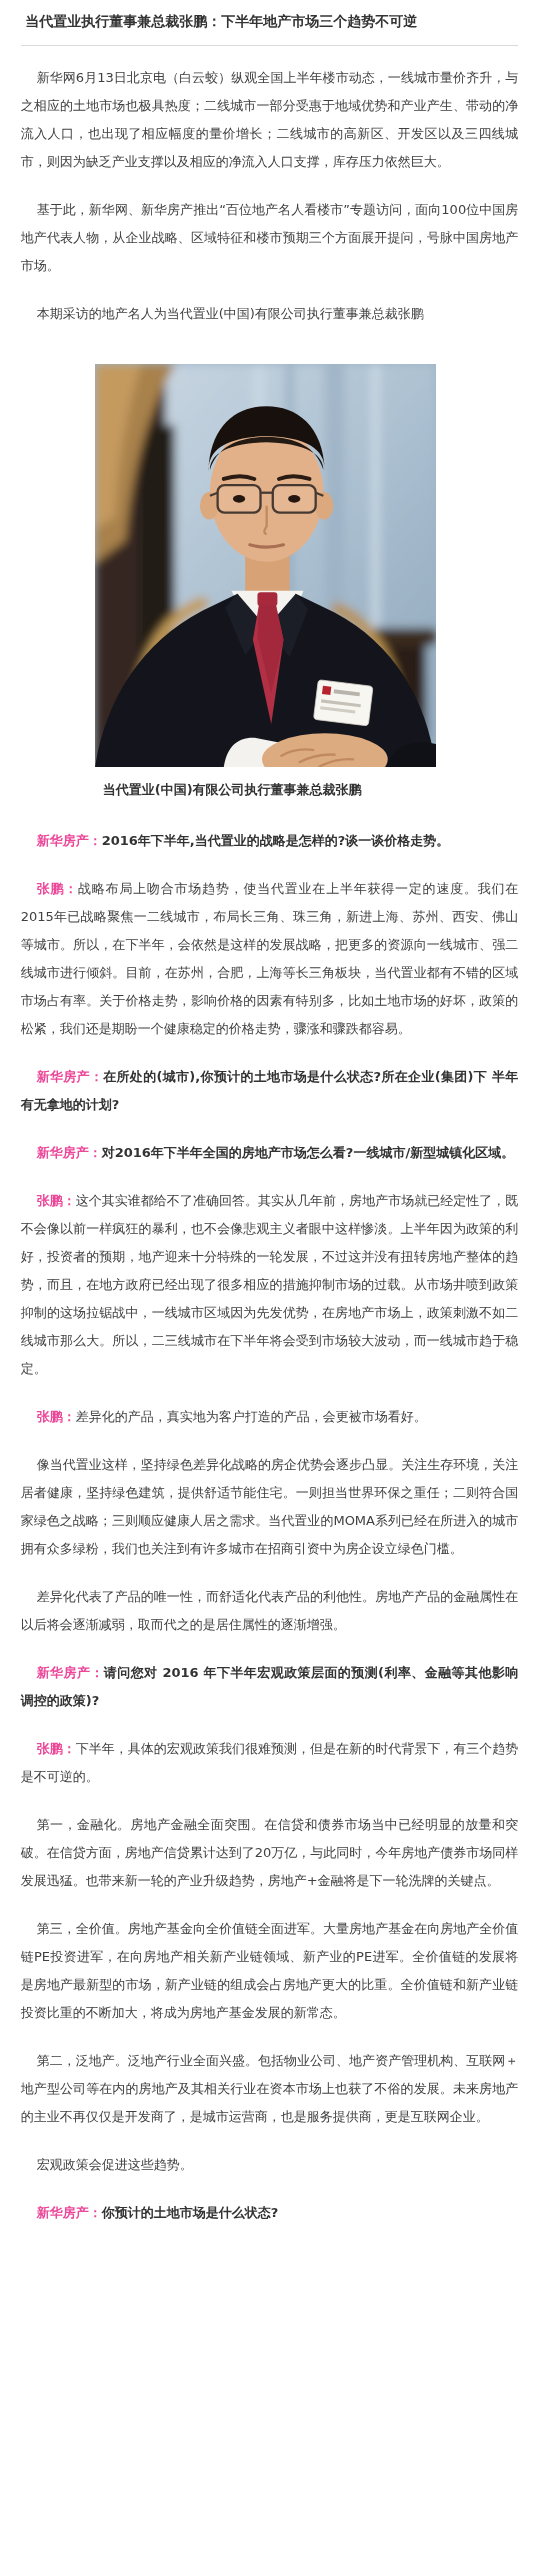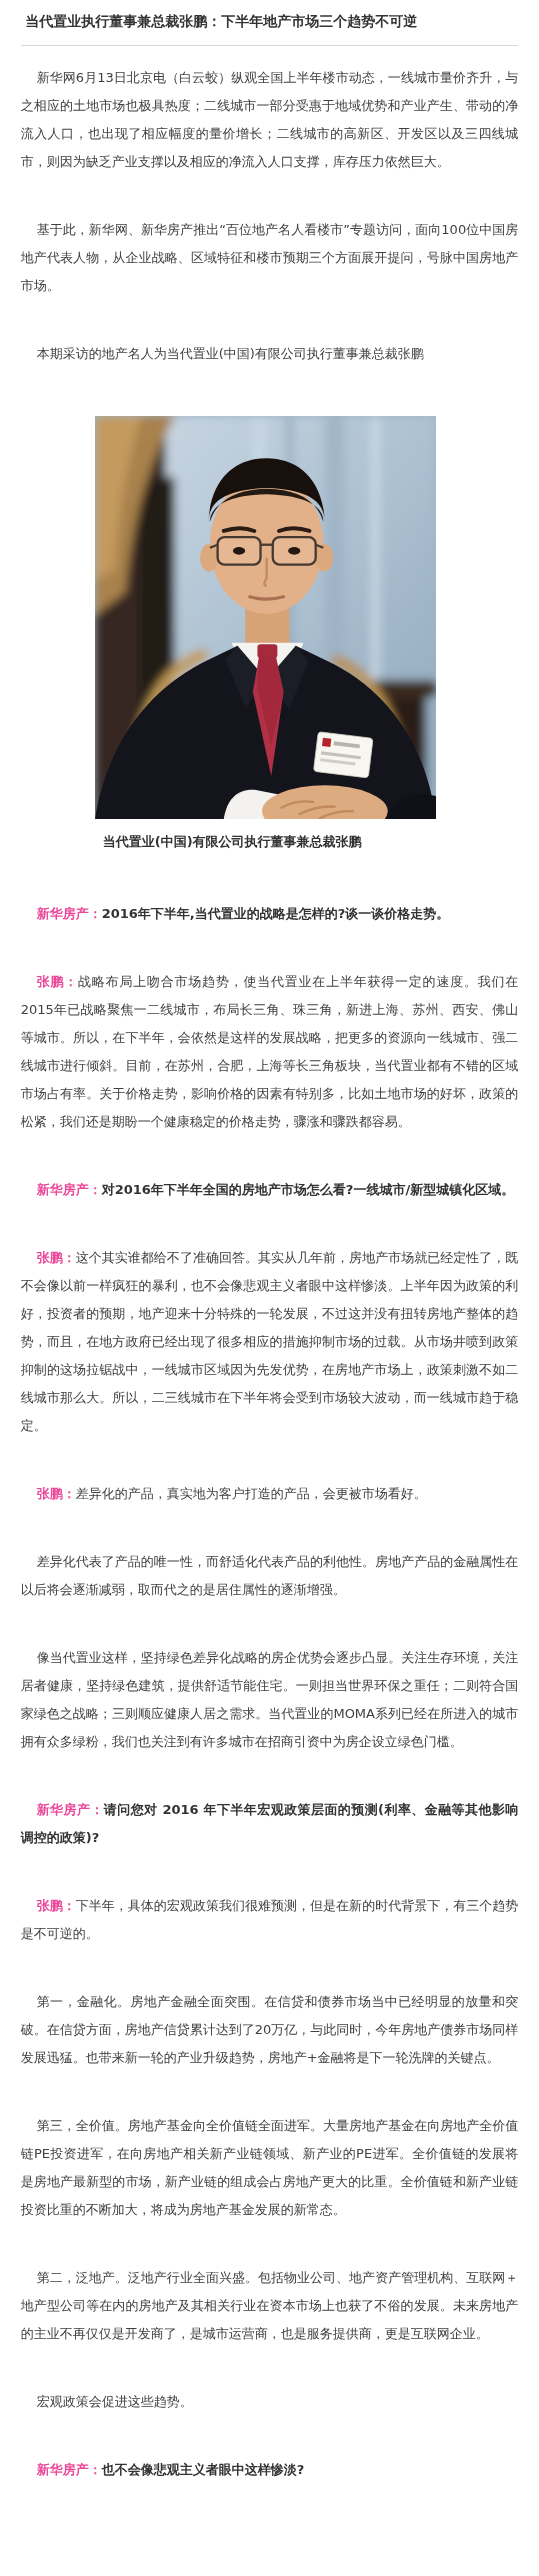--- a/index.html
+++ b/index.html
@@ -3,21 +3,21 @@
 <meta charset="utf-8">
 <style>
   html,body{margin:0;padding:0;background:#ffffff;}
   body{width:539px;font-family:"DejaVu Sans",sans-serif;color:#404040;}
   .wrap{padding:0 20.7px 46px 20.7px;}
   .article-title{
     font-size:14px;font-weight:bold;color:#333333;line-height:1.35;
     margin:12.3px 4.6px 13.8px 4.6px;letter-spacing:0;
   }
   .divider{border:none;border-top:0.8px solid #d9d9d9;margin:0 0 1.5px 0;height:0;}
-  .para{font-size:13px;line-height:28px;margin:40px 0;text-indent:16px;text-align:justify;}
+  .para{font-size:13px;line-height:28px;margin:20px 0;text-indent:16px;text-align:justify;}
   .para.first{margin-top:18.4px;}
   .q{font-weight:bold;color:#333333;}
   .speaker{font-weight:bold;color:#ec4899;}
   figure{margin:27.6px 0 0 66px;padding:8px;width:341px;}
   .photo-frame{width:341px;height:403px;overflow:hidden;display:block;background:#9fb4c6;}
   .caption{
     text-align:center;font-size:13px;font-weight:bold;color:#333333;
     margin:13.8px 0 0 -66px;text-indent:0;line-height:18.4px;
   }
 </style>
@@ -116,31 +116,32 @@
         <path d="M242,512 Q262,500 286,504 M266,520 Q290,508 314,510 M292,526 Q314,514 338,516" stroke="#c08a5e" stroke-width="3" fill="none"></path>
         <path d="M380,526 C390,498 410,490 445,496 L445,526 Z" fill="#101117"></path>
       </g>
     </svg>
     <figcaption class="caption">当代置业(中国)有限公司执行董事兼总裁张鹏</figcaption>
   </figure>
 
   <p class="para q"><b class="speaker">新华房产：</b><span>2016年下半年,当代置业的战略是怎样的?谈一谈价格走势。</span></p>
   <p class="para"><b class="speaker">张鹏：</b><span>战略布局上吻合市场趋势，使当代置业在上半年获得一定的速度。我们在2015年已战略聚焦一二线城市，布局长三角、珠三角，新进上海、苏州、西安、佛山等城市。所以，在下半年，会依然是这样的发展战略，把更多的资源向一线城市、强二线城市进行倾斜。目前，在苏州，合肥，上海等长三角板块，当代置业都有不错的区域市场占有率。关于价格走势，影响价格的因素有特别多，比如土地市场的好坏，政策的松紧，我们还是期盼一个健康稳定的价格走势，骤涨和骤跌都容易。</span></p>
 
+  <p class="para q"><b class="speaker">新华房产：</b><span>在所处的(城市),你预计的土地市场是什么状态?所在企业(集团)下 半年有无拿地的计划?</span></p>
 
   <p class="para q"><b class="speaker">新华房产：</b><span>对2016年下半年全国的房地产市场怎么看?一线城市/新型城镇化区域。</span></p>
   <p class="para"><b class="speaker">张鹏：</b><span>这个其实谁都给不了准确回答。其实从几年前，房地产市场就已经定性了，既不会像以前一样疯狂的暴利，也不会像悲观主义者眼中这样惨淡。上半年因为政策的利好，投资者的预期，地产迎来十分特殊的一轮发展，不过这并没有扭转房地产整体的趋势，而且，在地方政府已经出现了很多相应的措施抑制市场的过载。从市场井喷到政策抑制的这场拉锯战中，一线城市区域因为先发优势，在房地产市场上，政策刺激不如二线城市那么大。所以，二三线城市在下半年将会受到市场较大波动，而一线城市趋于稳定。</span></p>
 
   <p class="para"><b class="speaker">张鹏：</b><span>差异化的产品，真实地为客户打造的产品，会更被市场看好。</span></p>
+  <p class="para">像当代置业这样，坚持绿色差异化战略的房企优势会逐步凸显。关注生存环境，关注居者健康，坚持绿色建筑，提供舒适节能住宅。一则担当世界环保之重任；二则符合国家绿色之战略；三则顺应健康人居之需求。当代置业的MOMA系列已经在所进入的城市拥有众多绿粉，我们也关注到有许多城市在招商引资中为房企设立绿色门槛。</p>
   <p class="para">差异化代表了产品的唯一性，而舒适化代表产品的利他性。房地产产品的金融属性在以后将会逐渐减弱，取而代之的是居住属性的逐渐增强。</p>
-  <p class="para">像当代置业这样，坚持绿色差异化战略的房企优势会逐步凸显。关注生存环境，关注居者健康，坚持绿色建筑，提供舒适节能住宅。一则担当世界环保之重任；二则符合国家绿色之战略；三则顺应健康人居之需求。当代置业的MOMA系列已经在所进入的城市拥有众多绿粉，我们也关注到有许多城市在招商引资中为房企设立绿色门槛。</p>
 
   <p class="para q"><b class="speaker">新华房产：</b><span>请问您对 2016 年下半年宏观政策层面的预测(利率、金融等其他影响 调控的政策)?</span></p>
   <p class="para"><b class="speaker">张鹏：</b><span>下半年，具体的宏观政策我们很难预测，但是在新的时代背景下，有三个趋势是不可逆的。</span></p>
   <p class="para">第一，金融化。房地产金融全面突围。在信贷和债券市场当中已经明显的放量和突破。在信贷方面，房地产信贷累计达到了20万亿，与此同时，今年房地产债券市场同样发展迅猛。也带来新一轮的产业升级趋势，房地产+金融将是下一轮洗牌的关键点。</p>
   <p class="para">第三，全价值。房地产基金向全价值链全面进军。大量房地产基金在向房地产全价值链PE投资进军，在向房地产相关新产业链领域、新产业的PE进军。全价值链的发展将是房地产最新型的市场，新产业链的组成会占房地产更大的比重。全价值链和新产业链投资比重的不断加大，将成为房地产基金发展的新常态。</p>
   <p class="para">第二，泛地产。泛地产行业全面兴盛。包括物业公司、地产资产管理机构、互联网＋地产型公司等在内的房地产及其相关行业在资本市场上也获了不俗的发展。未来房地产的主业不再仅仅是开发商了，是城市运营商，也是服务提供商，更是互联网企业。</p>
   <p class="para">宏观政策会促进这些趋势。</p>
 
-  <p class="para q"><b class="speaker">新华房产：</b><span>也不会像悲观主义者眼中这样惨淡?</span></p>
+  <p class="para q"><b class="speaker">新华房产：</b><span>你预计的土地市场是什么状态?</span></p>
 
 </div>
 
 
 </body></html>

